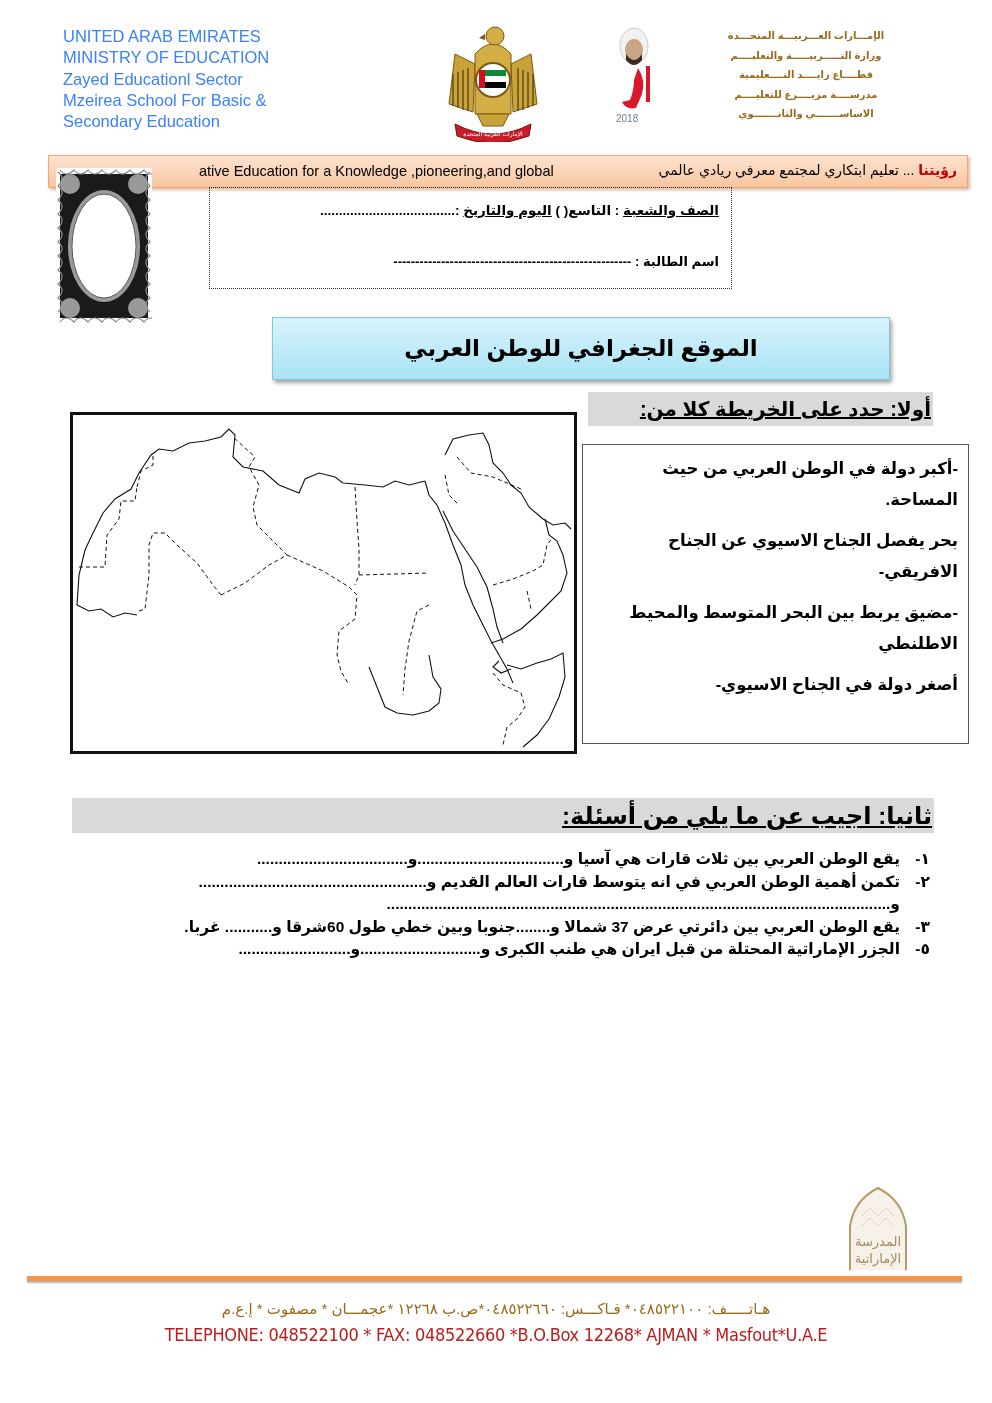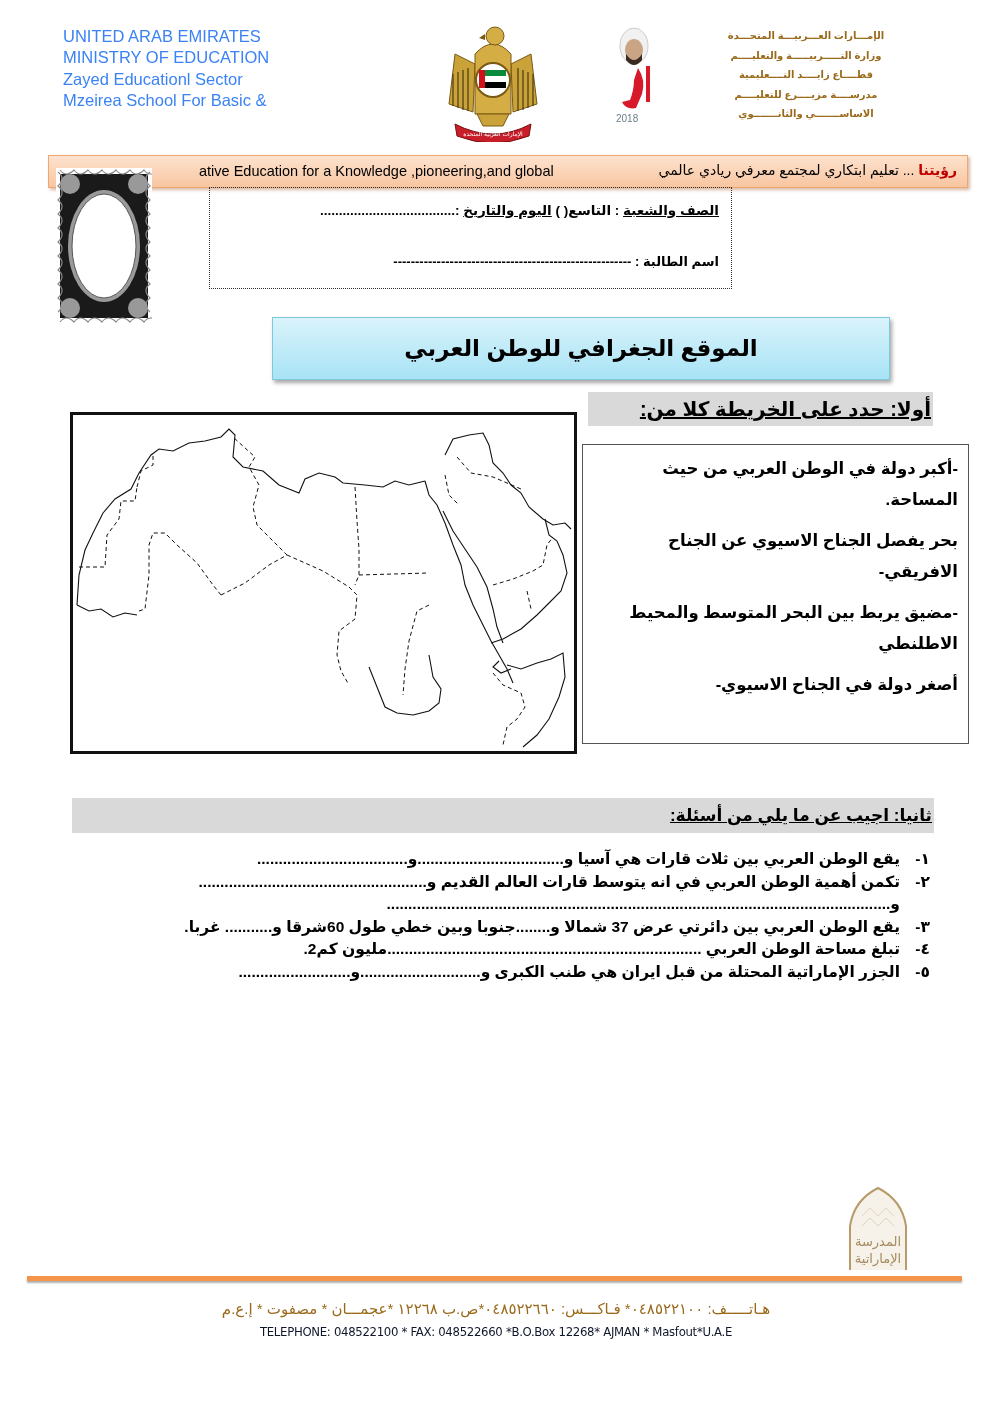--- a/index.html
+++ b/index.html
@@ -37,49 +37,50 @@
     background: linear-gradient(to bottom, #d9f3fb, #a8e3f5);
     border: 1px solid #7ec8dc; box-shadow: 2px 3px 4px rgba(0,0,0,0.35);
     display: flex; align-items: center; justify-content: center; }
   .title-text { font-size: 23px; font-weight: bold; direction: rtl; }
 
   
   .sec1 { left: 588px; top: 392px; width: 345px; height: 34px; background: #d9d9d9;
     direction: rtl; font-size: 20px; font-weight: bold; padding-right: 2px; line-height: 34px; }
   .sec1 span, .sec2 span { text-decoration: underline; }
   .sec2 { left: 72px; top: 798px; width: 862px; height: 35px; background: #d9d9d9;
-    direction: rtl; font-size: 17px; font-weight: bold; padding-right: 2px; line-height: 35px; }
+    direction: rtl; font-size: 24px; font-weight: bold; padding-right: 2px; line-height: 35px; }
 
   
   .map-box { left: 70px; top: 412px; width: 507px; height: 342px; border: 3px solid #111; background: #fff; }
 
   
   .items-box { left: 582px; top: 444px; width: 387px; height: 300px; border: 1.5px solid #555; padding: 8px 10px 0 8px; direction: rtl; }
   .items-box .item { font-size: 16.5px; font-weight: bold; line-height: 31px; margin-bottom: 10px; }
 
   
   .qs { right: 62px; top: 848px; width: 880px; direction: rtl; }
   .q { font-size: 15.5px; font-weight: bold; line-height: 22.5px; white-space: nowrap; }
   .q .num { display: inline-block; width: 30px; }
   .q-cont { padding-right: 0; font-size: 15.5px; font-weight: bold; line-height: 22.5px; }
 
   
   .school-logo { left: 846px; top: 1186px; width: 64px; height: 84px; }
   .footer-line { left: 27px; top: 1276px; width: 935px; height: 5px; background: #f5954c; box-shadow: 0 2px 2px rgba(120,120,120,0.6); }
   .footer-ar { left: 0; width: 992px; top: 1300px; text-align: center; direction: rtl; color: #9a6a1b; font-size: 15px; }
-  .footer-en { left: 0; width: 992px; top: 1324px; text-align: center; color: #0f172a; font-size: 13px; font-family: "DejaVu Sans", sans-serif; font-stretch: condensed; letter-spacing: -0.3px; }
+  .footer-en { left: 0; width: 992px; top: 1324px; text-align: center; color: #b91c1c; font-size: 18px; font-family: "DejaVu Sans", sans-serif; font-stretch: condensed; letter-spacing: -0.3px; }
 </style>
 </head>
 <body>
 
 <div class="abs hdr-en">
   <div>UNITED ARAB EMIRATES</div>
   <div>MINISTRY OF  EDUCATION</div>
   <div>Zayed Educationl Sector</div>
   <div>Mzeirea School For Basic &amp;</div>
+  <div>Secondary Education</div>
 </div>
 
 <div class="abs emblem">
   <svg width="96" height="118" viewBox="0 0 96 118">
 
     <path d="M10 30 L4 80 L28 88 L30 40 Z" fill="#c9a23a" stroke="#7a5a12" stroke-width="1"></path>
     <path d="M86 30 L92 80 L68 88 L66 40 Z" fill="#c9a23a" stroke="#7a5a12" stroke-width="1"></path>
     <g stroke="#4a3a10" stroke-width="1.2">
       <line x1="8" y1="50" x2="8" y2="82"></line>
         <line x1="13" y1="48" x2="13" y2="84"></line>
@@ -228,23 +229,20 @@
     <span class="num">١-</span><span>يقع الوطن العربي بين ثلاث قارات هي آسيا و..................................و...................................</span>
   </div>
   <div class="q">
     <span class="num">٢-</span><span>تكمن أهمية الوطن العربي في انه يتوسط قارات العالم القديم و.....................................................</span>
   </div>
   <div class="q-cont" style="padding-right:30px;">و.....................................................................................................................</div>
   <div class="q">
     <span class="num">٣-</span><span>يقع الوطن العربي بين دائرتي عرض 37 شمالا و........جنوبا وبين خطي طول 60شرقا و........... غربا.</span>
   </div>
   <div class="q">
-    <span class="num">٤-</span><span>تبلغ مساحة الوطن العربي .........................................................................مليون كم2.</span>
-  </div>
-  <div class="q">
     <span class="num">٥-</span><span>الجزر الإماراتية المحتلة من قبل ايران هي طنب الكبرى و............................و..........................</span>
   </div>
 </div>
 
 <div class="abs school-logo">
   <svg width="64" height="84" viewBox="0 0 64 84">
     <path d="M4 84 L4 40 Q8 14 32 2 Q56 14 60 40 L60 84" fill="#f6f2ea" stroke="#b89b6a" stroke-width="2"></path>
     <g stroke="#d8ccb4" stroke-width="0.8" fill="none">
       <path d="M16 30 l8 -8 l8 8 l8 -8 l8 8"></path>
         <path d="M16 40 l8 -8 l8 8 l8 -8 l8 8"></path>

